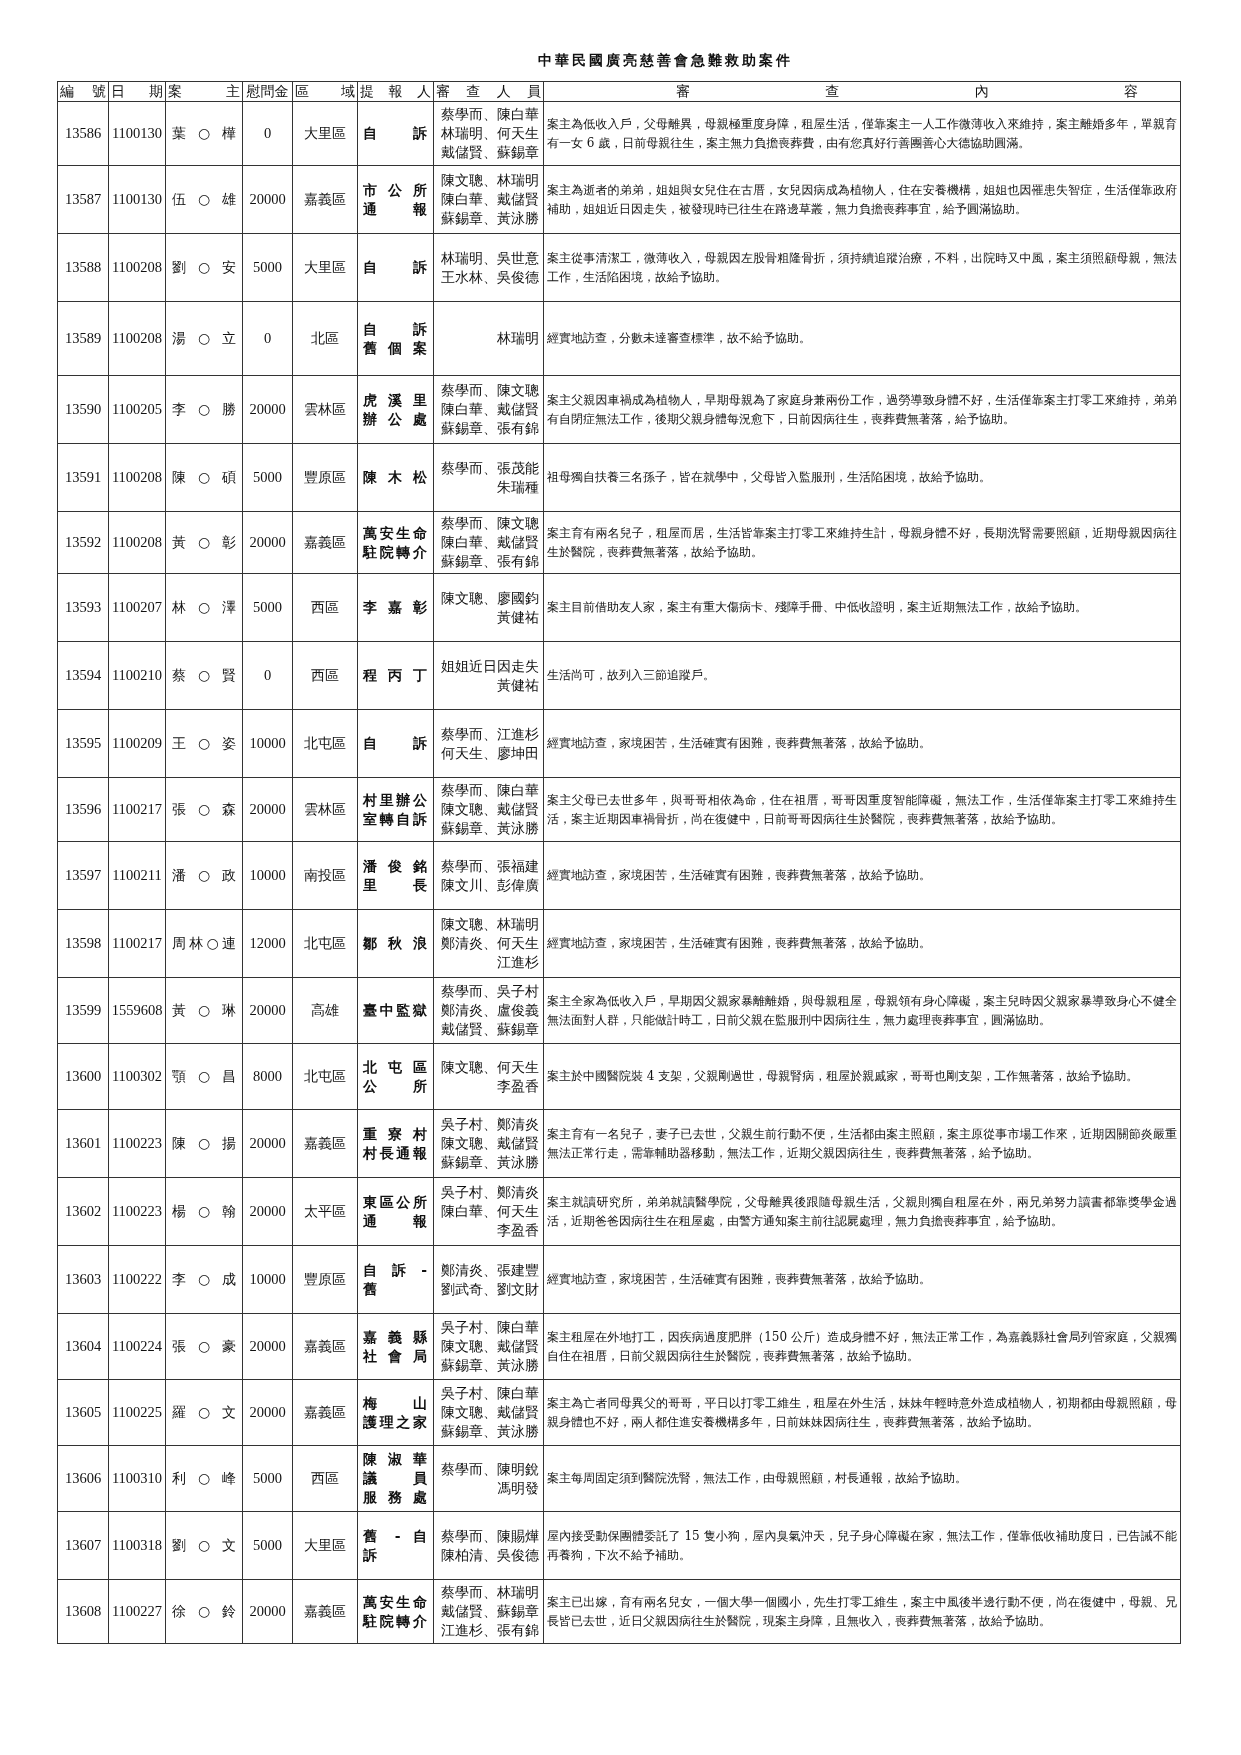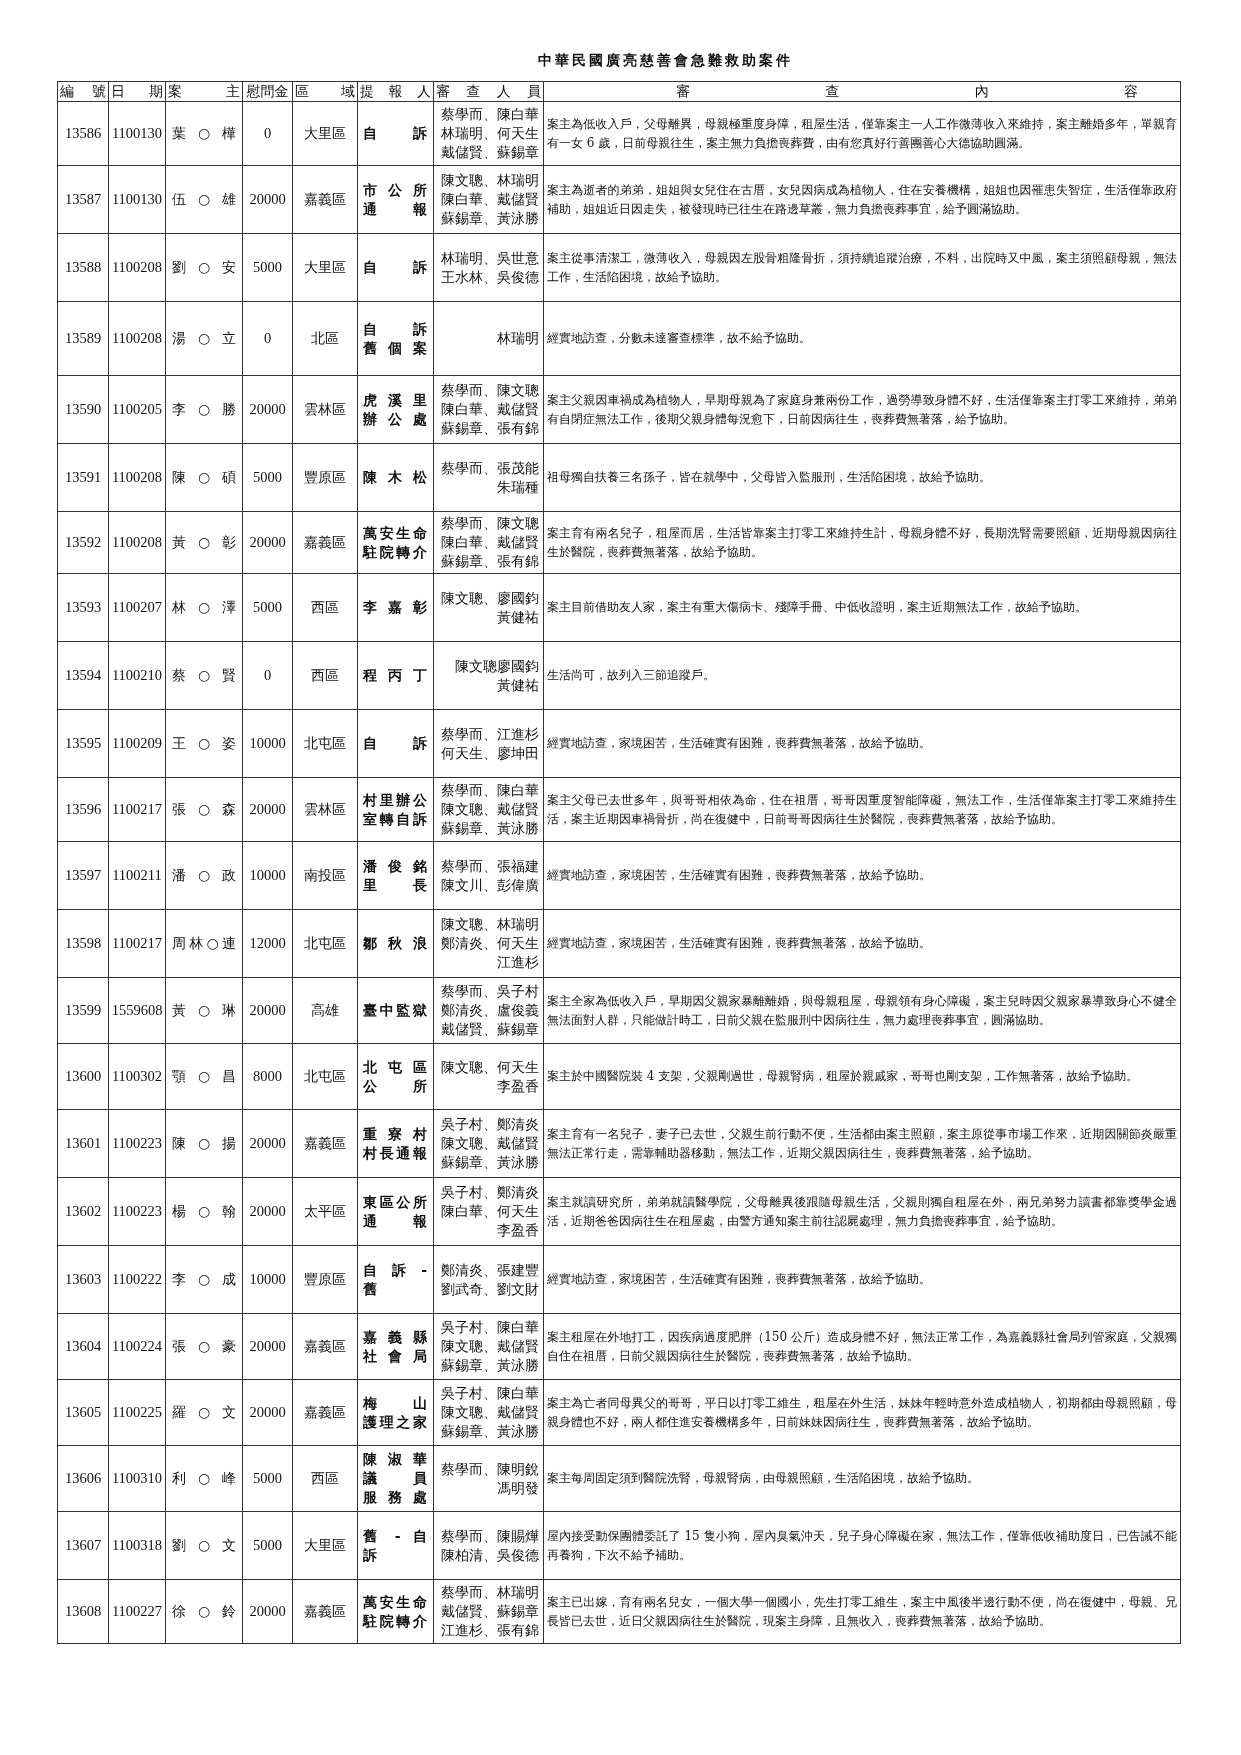--- a/index.html
+++ b/index.html
@@ -269,21 +269,21 @@
             <span>○</span>
             <span>賢</span>
           </div>
         </td>
         <td class="num">0</td>
         <td>西區</td>
         <td>
           <div class="reporter">程 丙 丁</div>
         </td>
         <td>
-          <div class="reviewers">陳文聰廖國鈞</div>
+          <div class="reviewers">姐姐近日因走失</div>
           <div class="reviewers">黃健祐</div>
         </td>
         <td class="content">生活尚可，故列入三節追蹤戶。</td>
       </tr>
       <tr style="height: 68px;">
         <td class="num">13595</td>
         <td class="num">1100209</td>
         <td>
           <div class="name">
             <span>王</span>
@@ -541,21 +541,21 @@
         <td>西區</td>
         <td>
           <div class="reporter">陳 淑 華</div>
           <div class="reporter">議　員</div>
           <div class="reporter">服 務 處</div>
         </td>
         <td>
           <div class="reviewers">蔡學而、陳明銳</div>
           <div class="reviewers">馮明發</div>
         </td>
-        <td class="content">案主每周固定須到醫院洗腎，母親腎病，由母親照顧，生活陷困境，故給予協助。</td>
+        <td class="content">案主每周固定須到醫院洗腎，無法工作，由母親照顧，村長通報，故給予協助。</td>
       </tr>
       <tr style="height: 68px;">
         <td class="num">13607</td>
         <td class="num">1100318</td>
         <td>
           <div class="name">
             <span>劉</span>
             <span>○</span>
             <span>文</span>
           </div>

